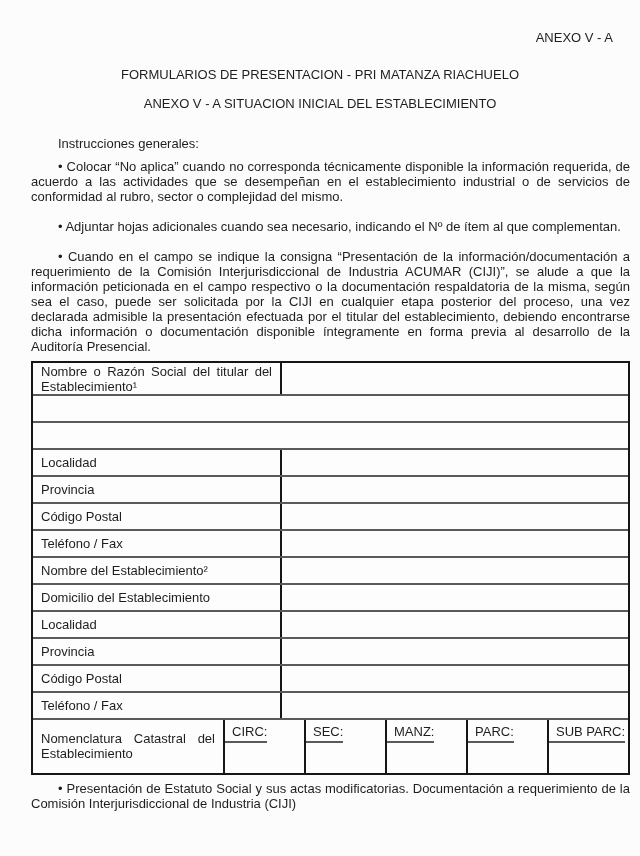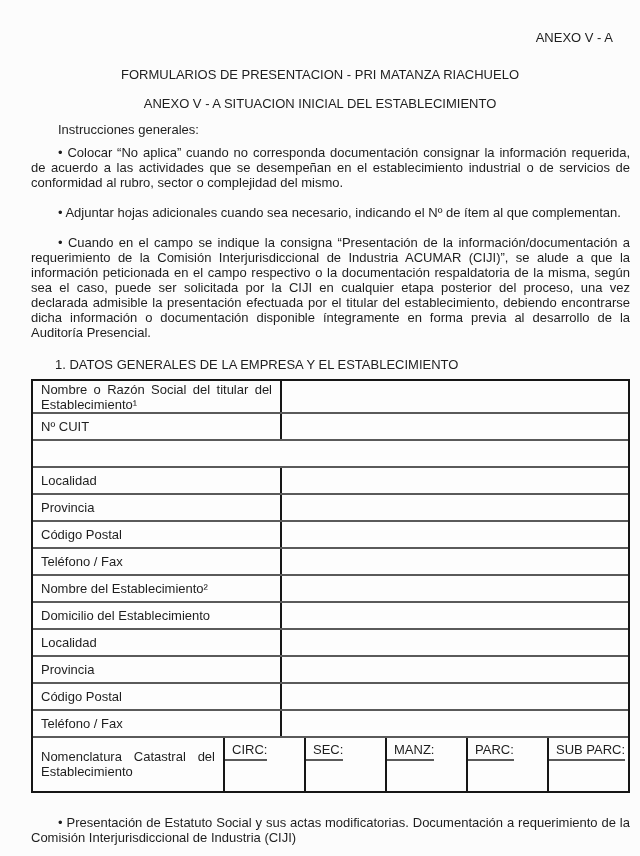--- a/index.html
+++ b/index.html
@@ -30,21 +30,21 @@
   }
   .subtitle {
     text-align: center;
     margin-top: 14px;
   }
   .content {
     margin-left: 31px;
     width: 599px;
   }
   .instr-heading {
-    margin-top: 11px;
+    margin-top: 25px;
     text-indent: 27px;
   }
   .para {
     text-align: justify;
     text-indent: 27px;
     margin: 15px 0 0 0;
     line-height: 15px;
   }
   .para.b1 { margin-top: 8px; }
   .section-heading {
@@ -100,52 +100,50 @@
   }
   .cat-col:last-child { border-right: none; }
   .cat-col .hd {
     height: 23px;
     box-sizing: border-box;
     border-bottom: 2px solid #5a5a5a;
     padding: 4px 0 0 7px;
   }
   .cat-col .vl { flex: 1; }
   .footer-note {
-    margin-top: 22px;
+    margin-top: 6px;
     text-align: justify;
     text-indent: 27px;
   }
 </style>
 </head>
 <body>
 
 <div class="page">
 
   <div class="anexo">ANEXO V - A</div>
   <div class="title">FORMULARIOS DE PRESENTACION - PRI MATANZA RIACHUELO</div>
   <div class="subtitle">ANEXO V - A SITUACION INICIAL DEL ESTABLECIMIENTO</div>
 
   <div class="content">
 
     <div class="instr-heading">Instrucciones generales:</div>
 
-    <p class="para b1">• Colocar “No aplica” cuando no corresponda documentación consignar la información requerida, de acuerdo a las actividades que se desempeñan en el establecimiento industrial o de servicios de conformidad al rubro, sector o complejidad del mismo.</p>
+    <p class="para b1">• Colocar “No aplica” cuando no corresponda técnicamente disponible la información requerida, de acuerdo a las actividades que se desempeñan en el establecimiento industrial o de servicios de conformidad al rubro, sector o complejidad del mismo.</p>
     <p class="para">• Adjuntar hojas adicionales cuando sea necesario, indicando el Nº de ítem al que complementan.</p>
     <p class="para">• Cuando en el campo se indique la consigna “Presentación de la información/documentación a requerimiento de la Comisión Interjurisdiccional de Industria ACUMAR (CIJI)”, se alude a que la información peticionada en el campo respectivo o la documentación respaldatoria de la misma, según sea el caso, puede ser solicitada por la CIJI en cualquier etapa posterior del proceso, una vez declarada admisible la presentación efectuada por el titular del establecimiento, debiendo encontrarse dicha información o documentación disponible íntegramente en forma previa al desarrollo de la Auditoría Presencial.</p>
 
-    <div class="section-heading">1. DATOS GENERALES DE LA EMPRESA Y EL ESTABLECIMIENTO</div>
 
     <div class="ftable">
 
       <div class="frow r0">
         <div class="fl">Nombre o Razón Social del titular del Establecimiento¹</div>
         <div class="fv"></div>
       </div>
       <div class="frow">
-        <div class="fl">Nº CUIT</div>
         <div class="fv"></div>
       </div>
       <div class="frow">
         <div class="fv"></div>
       </div>
       <div class="frow">
         <div class="fl">Localidad</div>
         <div class="fv"></div>
       </div>
       <div class="frow">

